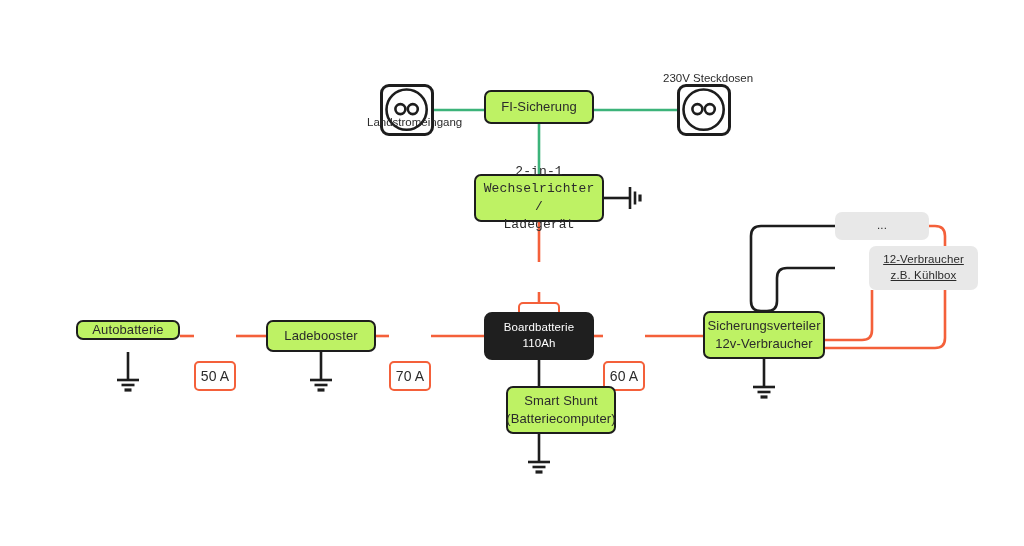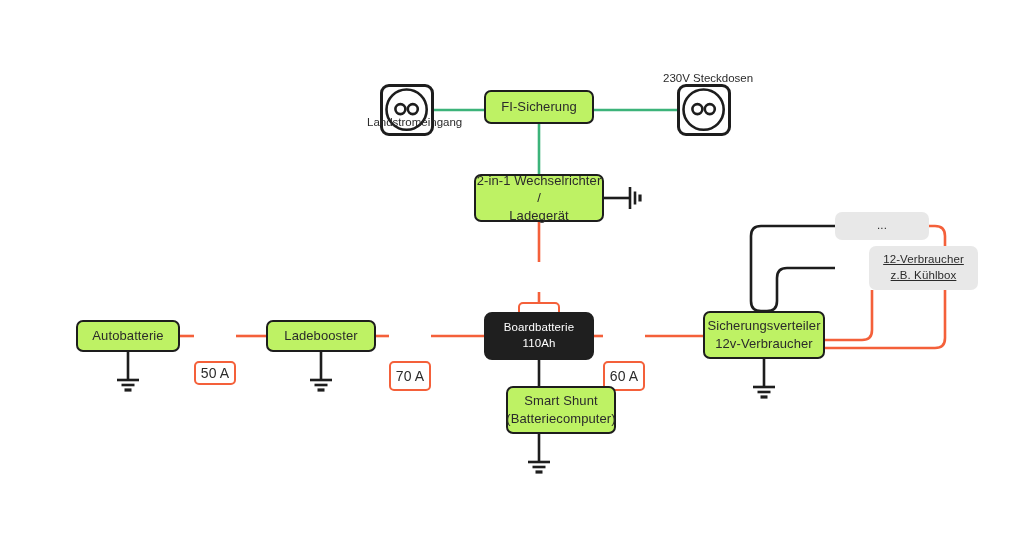--- a/index.html
+++ b/index.html
@@ -159,31 +159,31 @@
           <circle cx="23.6" cy="22.6" r="20.1" fill="none" stroke="#1d1d1d" stroke-width="2.6"></circle>
           <circle cx="17.400000000000002" cy="22.1" r="5" fill="none" stroke="#1d1d1d" stroke-width="2.6"></circle>
           <circle cx="29.8" cy="22.1" r="5" fill="none" stroke="#1d1d1d" stroke-width="2.6"></circle>
         </svg>
       </div>
     </div>
   <div id="node-layer">
       <div class="node-box box-outline" style="left: 484px; top: 90px; width: 110px; height: 34px;">
         <span class="node-label">FI-Sicherung</span>
       </div>
-      <div class="node-box box-outline" style="left: 474px; top: 174px; width: 130px; height: 48px;">
+      <div class="node-box box-outline" style="left: 474px; top: 174px; width: 130px; height: 48px; font-family: Liberation Mono, monospace;">
         <span class="node-label">2-in-1 Wechselrichter /
 Ladegerät</span>
       </div>
       <div class="node-box box-fuse" style="left: 518px; top: 262px; width: 42px; height: 30px;">
         <span class="node-label">60 A</span>
       </div>
-      <div class="node-box box-outline" style="left: 76px; top: 320px; width: 104px; height: 32px;">
+      <div class="node-box box-outline" style="left: 76px; top: 320px; width: 104px; height: 20px;">
         <span class="node-label">Autobatterie</span>
       </div>
-      <div class="node-box box-fuse" style="left: 194px; top: 321px; width: 42px; height: 24px;">
+      <div class="node-box box-fuse" style="left: 194px; top: 321px; width: 42px; height: 30px;">
         <span class="node-label">50 A</span>
       </div>
       <div class="node-box box-outline" style="left: 266px; top: 320px; width: 110px; height: 32px;">
         <span class="node-label">Ladebooster</span>
       </div>
       <div class="node-box box-fuse" style="left: 389px; top: 321px; width: 42px; height: 30px;">
         <span class="node-label">70 A</span>
       </div>
       <div class="node-box box-dark" style="left: 484px; top: 312px; width: 110px; height: 48px;">
         <span class="node-label">Boardbatterie

